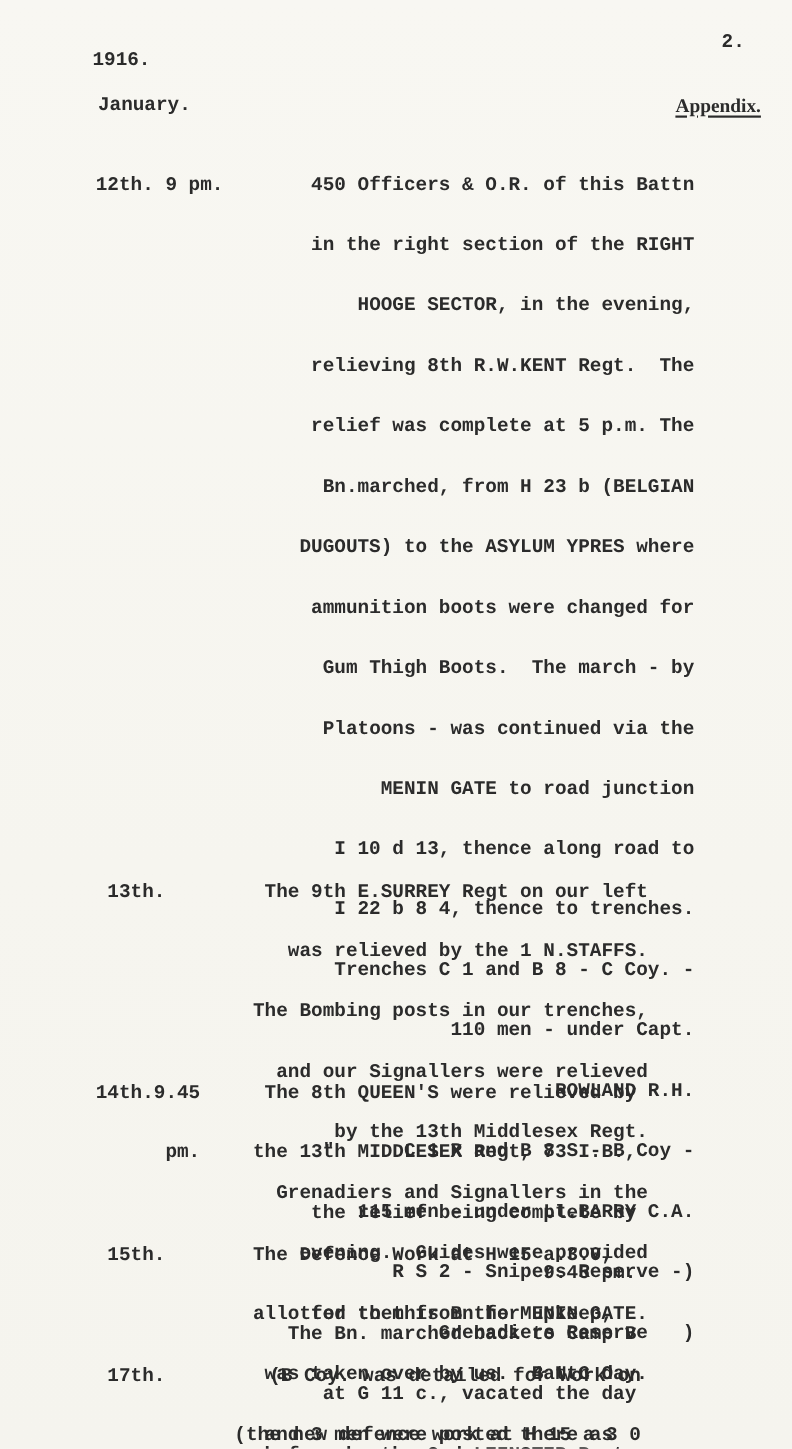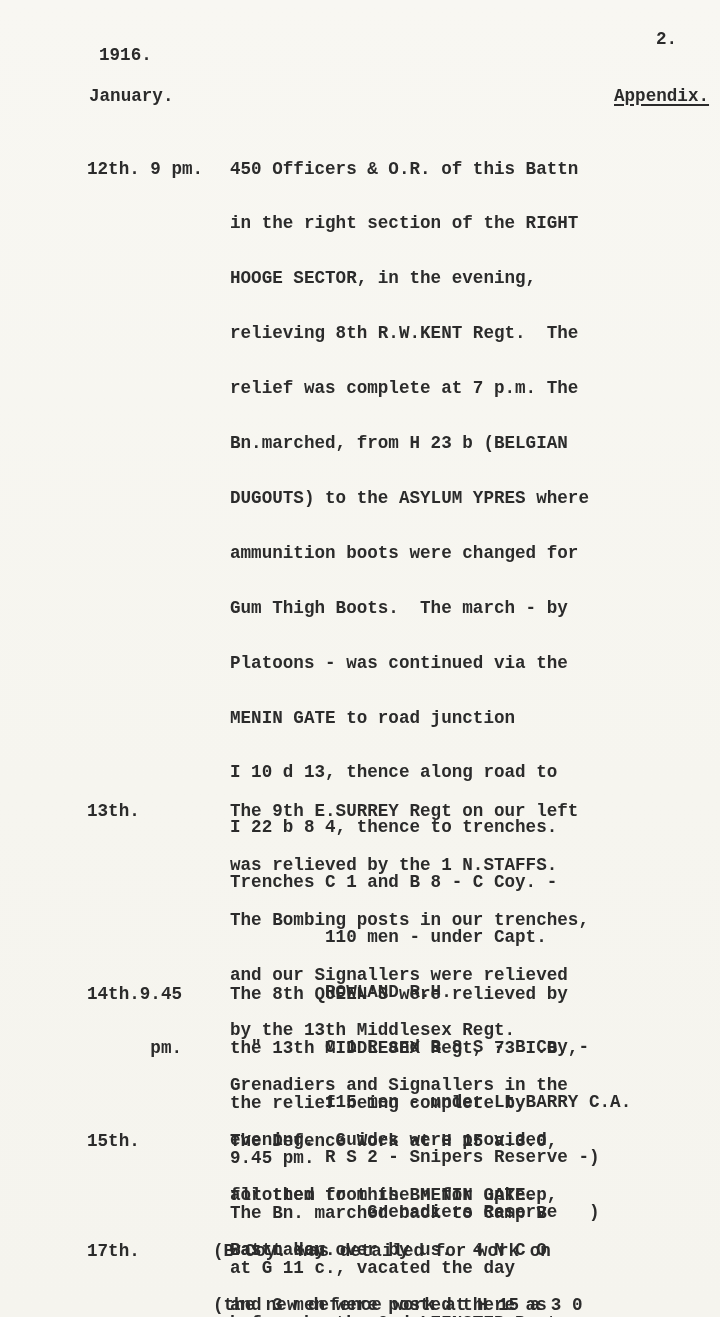--- a/index.html
+++ b/index.html
@@ -11,48 +11,48 @@
     font-size: 17.6px;
     color: #2b2b2b;
     font-weight: bold;
   }
   .paper {
     position: absolute; left: 0; top: 0; width: 720px; height: 1317px;
     background: linear-gradient(180deg, #f8f7f2 0%, #f6f5ef 60%, #f5f4ee 100%);
   }
   .abs { position: absolute; white-space: pre; line-height: 18.3px; }
   .page-num { left: 656px; top: 30px; }
-  .year { left: 99px; top: 46px; }
+  .year { left: 84px; top: 46px; }
   .month { left: 89px; top: 87px; }
-  .appendix { left: 614px; top: 87px; text-decoration: underline; text-decoration-thickness: 2px; text-underline-offset: 3px; }
+  .appendix { left: 614px; top: 87px; text-decoration: underline; text-decoration-thickness: 2px; text-underline-offset: 3px; font-family: Liberation Serif, serif; }
   .entry { position: absolute; left: 0; width: 720px; }
   .date { position: absolute; left: 87px; white-space: pre; line-height: 18.3px; }
   .body { position: absolute; left: 230px; white-space: pre; line-height: 18.3px; }
-  .line { display: block; height: 18.3px; }
+  .line { display: block; height: 18.3px; text-align: right; }
 </style>
 </head>
 <body>
 
 <div class="paper">
 
   <div class="abs page-num">2.</div>
   <div class="abs year">1916.</div>
   <div class="abs month">January.</div>
   <div class="abs appendix">Appendix.</div>
 
   <div class="entry" style="top:123px;">
     <div class="date">
       <span class="line">12th. 9 pm.</span>
     </div>
     <div class="body">
       <span class="line">450 Officers &amp; O.R. of this Battn</span>
       <span class="line">in the right section of the RIGHT</span>
       <span class="line">HOOGE SECTOR, in the evening,</span>
       <span class="line">relieving 8th R.W.KENT Regt.  The</span>
-      <span class="line">relief was complete at 7 p.m. The</span>
+      <span class="line">relief was complete at 5 p.m. The</span>
       <span class="line">Bn.marched, from H 23 b (BELGIAN</span>
       <span class="line">DUGOUTS) to the ASYLUM YPRES where</span>
       <span class="line">ammunition boots were changed for</span>
       <span class="line">Gum Thigh Boots.  The march - by</span>
       <span class="line">Platoons - was continued via the</span>
       <span class="line">MENIN GATE to road junction</span>
       <span class="line">I 10 d 13, thence along road to</span>
       <span class="line">I 22 b 8 4, thence to trenches.</span>
       <span class="line">Trenches C 1 and B 8 - C Coy. -</span>
       <span class="line">         110 men - under Capt.</span>

